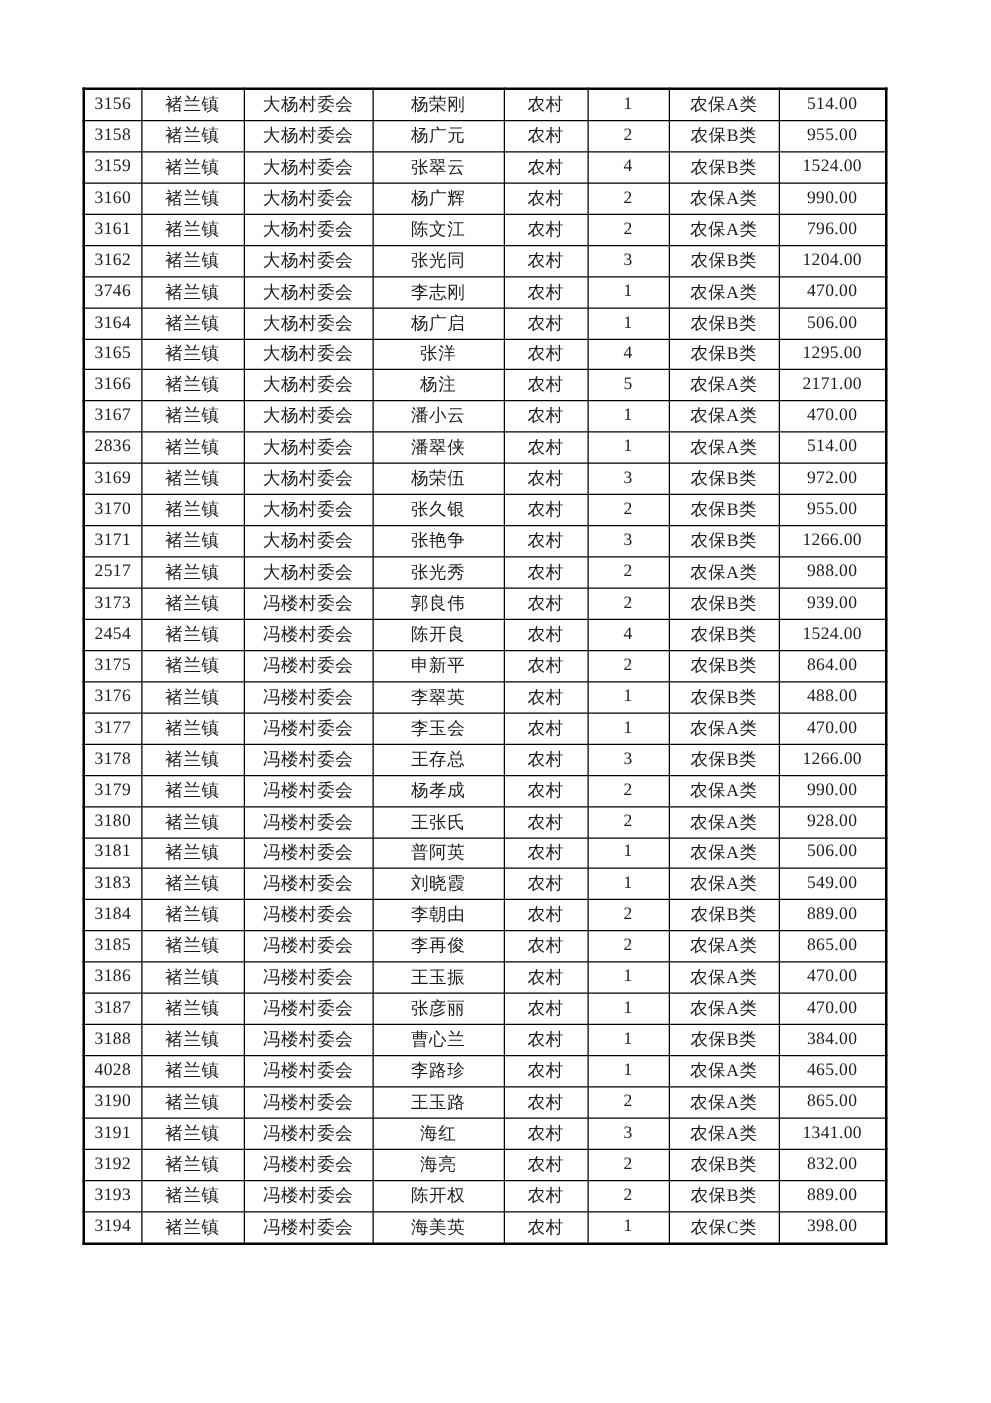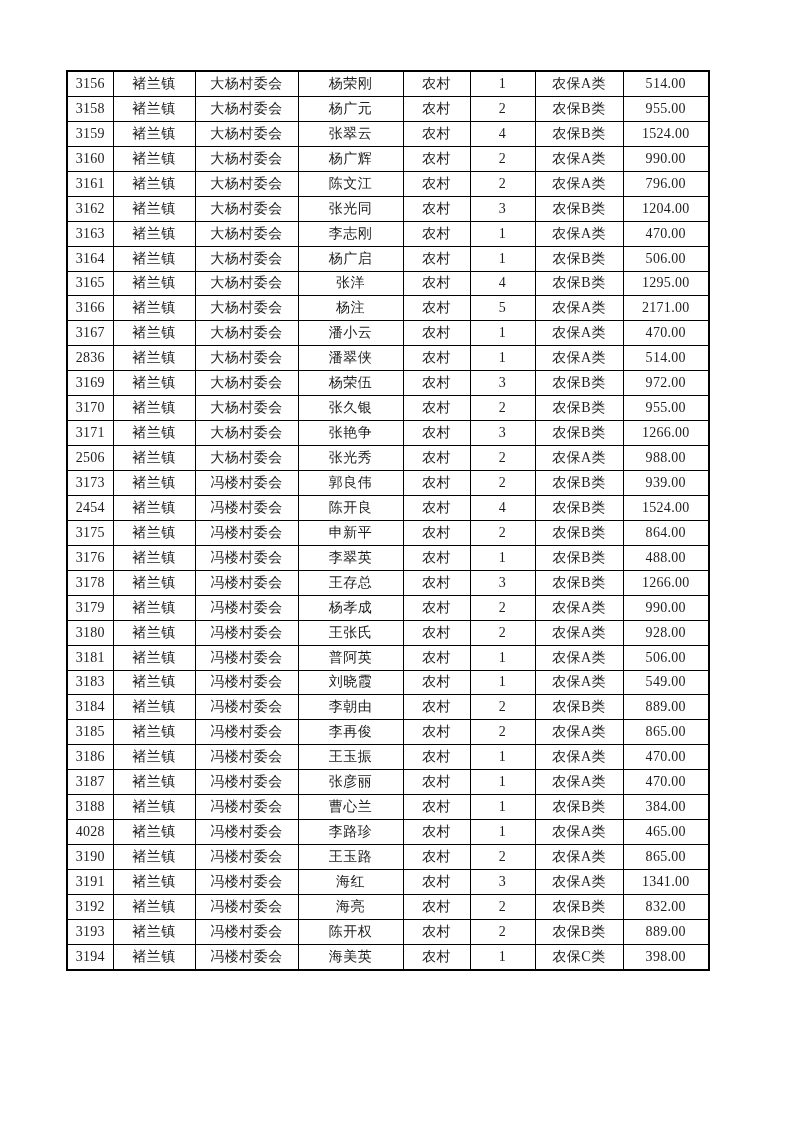--- a/index.html
+++ b/index.html
@@ -127,21 +127,21 @@
           <td class="cell-id">3162</td>
           <td class="cell-town">褚兰镇</td>
           <td class="cell-village">大杨村委会</td>
           <td class="cell-name">张光同</td>
           <td class="cell-residence">农村</td>
           <td class="cell-count">3</td>
           <td class="cell-category">农保B类</td>
           <td class="cell-amount">1204.00</td>
         </tr>
         <tr>
-          <td class="cell-id">3163</td>
+          <td class="cell-id">3746</td>
           <td class="cell-town">褚兰镇</td>
           <td class="cell-village">大杨村委会</td>
           <td class="cell-name">李志刚</td>
           <td class="cell-residence">农村</td>
           <td class="cell-count">1</td>
           <td class="cell-category">农保A类</td>
           <td class="cell-amount">470.00</td>
         </tr>
         <tr>
           <td class="cell-id">3164</td>
@@ -217,21 +217,21 @@
           <td class="cell-id">3171</td>
           <td class="cell-town">褚兰镇</td>
           <td class="cell-village">大杨村委会</td>
           <td class="cell-name">张艳争</td>
           <td class="cell-residence">农村</td>
           <td class="cell-count">3</td>
           <td class="cell-category">农保B类</td>
           <td class="cell-amount">1266.00</td>
         </tr>
         <tr>
-          <td class="cell-id">2506</td>
+          <td class="cell-id">2517</td>
           <td class="cell-town">褚兰镇</td>
           <td class="cell-village">大杨村委会</td>
           <td class="cell-name">张光秀</td>
           <td class="cell-residence">农村</td>
           <td class="cell-count">2</td>
           <td class="cell-category">农保A类</td>
           <td class="cell-amount">988.00</td>
         </tr>
         <tr>
           <td class="cell-id">3173</td>
@@ -265,20 +265,30 @@
         </tr>
         <tr>
           <td class="cell-id">3176</td>
           <td class="cell-town">褚兰镇</td>
           <td class="cell-village">冯楼村委会</td>
           <td class="cell-name">李翠英</td>
           <td class="cell-residence">农村</td>
           <td class="cell-count">1</td>
           <td class="cell-category">农保B类</td>
           <td class="cell-amount">488.00</td>
+        </tr>
+        <tr>
+          <td class="cell-id">3177</td>
+          <td class="cell-town">褚兰镇</td>
+          <td class="cell-village">冯楼村委会</td>
+          <td class="cell-name">李玉会</td>
+          <td class="cell-residence">农村</td>
+          <td class="cell-count">1</td>
+          <td class="cell-category">农保A类</td>
+          <td class="cell-amount">470.00</td>
         </tr>
         <tr>
           <td class="cell-id">3178</td>
           <td class="cell-town">褚兰镇</td>
           <td class="cell-village">冯楼村委会</td>
           <td class="cell-name">王存总</td>
           <td class="cell-residence">农村</td>
           <td class="cell-count">3</td>
           <td class="cell-category">农保B类</td>
           <td class="cell-amount">1266.00</td>

